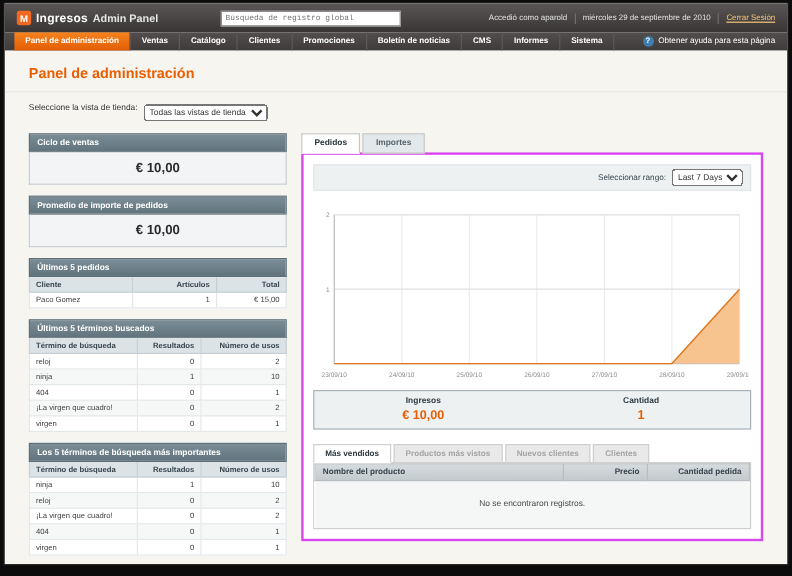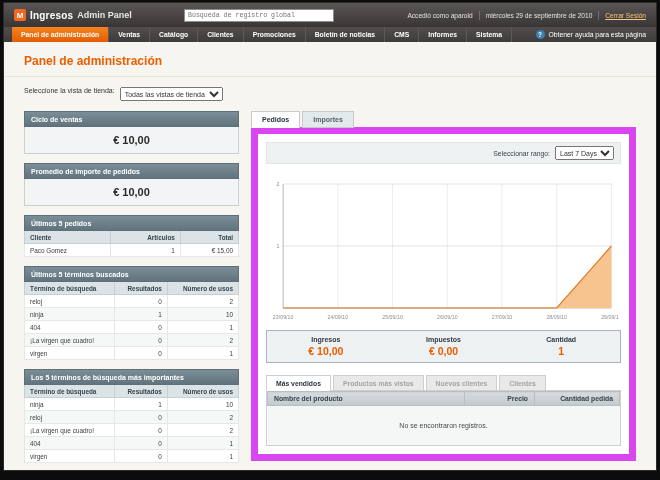--- a/index.html
+++ b/index.html
@@ -41,21 +41,21 @@
   table{width:100%;border-collapse:collapse;background:#fff}
   th{background:#dbe3e7;color:#35444d;font-size:6.4px;font-weight:bold;text-align:left;padding:2.5px 5px;border:1px solid #c6cfd4;border-top:none}
   td{font-size:6.4px;color:#3c3c3c;padding:2.5px 5px;border:1px solid #e4e8ea;border-top:none}
   tbody tr:nth-child(even) td{background:#f6f8f8}
   .num{text-align:right}
 
   
   .tabs{display:flex;position:relative;z-index:2}
   .tab{font-size:7px;font-weight:bold;padding:4px 10px;border:1px solid #c9c9c9;background:#e3e8ea;color:#53646d;cursor:pointer;margin-right:2px}
   .tab.active{background:#fff;border-bottom-color:#fff;color:#27333a}
-  .panel{border:7px solid #d946ef;background:#fff;margin-top:-1px;padding:8px}
+  .panel{border:2px solid #d946ef;background:#fff;margin-top:-1px;padding:8px}
   .range-bar{background:#edf1f2;border:1px solid #e1e5e7;display:flex;justify-content:flex-end;align-items:center;gap:5px;padding:3px 6px;font-size:6.8px;color:#38444b}
   .chart-wrap{padding:10px 2px 0}
   .stats{display:flex;border:1px solid #a9b4ba;background:#eef1f2;margin-top:8px}
   .stat{flex:1;text-align:center;padding:5px 2px}
   .stat-label{font-size:7px;font-weight:bold;color:#2e3940}
   .stat-value{font-size:10.5px;font-weight:bold;color:#e85d00;margin-top:2px}
   .btabs{display:flex;margin-top:12px;position:relative;z-index:2}
   .btab{font-size:6.8px;font-weight:bold;padding:3.5px 9px;border:1px solid #cfcfcf;background:#e9e9e9;color:#a3a3a3;margin-right:2px;cursor:pointer}
   .btab.active{background:#fff;border-bottom-color:#fff;color:#2b363d}
   .ptable-wrap{border:1px solid #cfcfcf;margin-top:-1px;background:#fff}
@@ -268,24 +268,20 @@
               <polyline points="16,134 73.83333333333334,134 131.66666666666669,134 189.5,134 247.33333333333334,134 305.1666666666667,134 363,72" fill="none" stroke="#e0761c" stroke-width="1.2"></polyline>
             </svg>
         </div>
 
         <div class="stats">
           <div class="stat">
             <div class="stat-label">Ingresos</div>
             <div class="stat-value">€ 10,00</div>
           </div>
           <div class="stat">
-            <div class="stat-label">Impuestos</div>
-            <div class="stat-value">€ 0,00</div>
-          </div>
-          <div class="stat">
             <div class="stat-label">Cantidad</div>
             <div class="stat-value">1</div>
           </div>
         </div>
 
         <div class="btabs">
           <div class="btab active">Más vendidos</div>
           <div class="btab">Productos más vistos</div>
           <div class="btab">Nuevos clientes</div>
           <div class="btab">Clientes</div>

